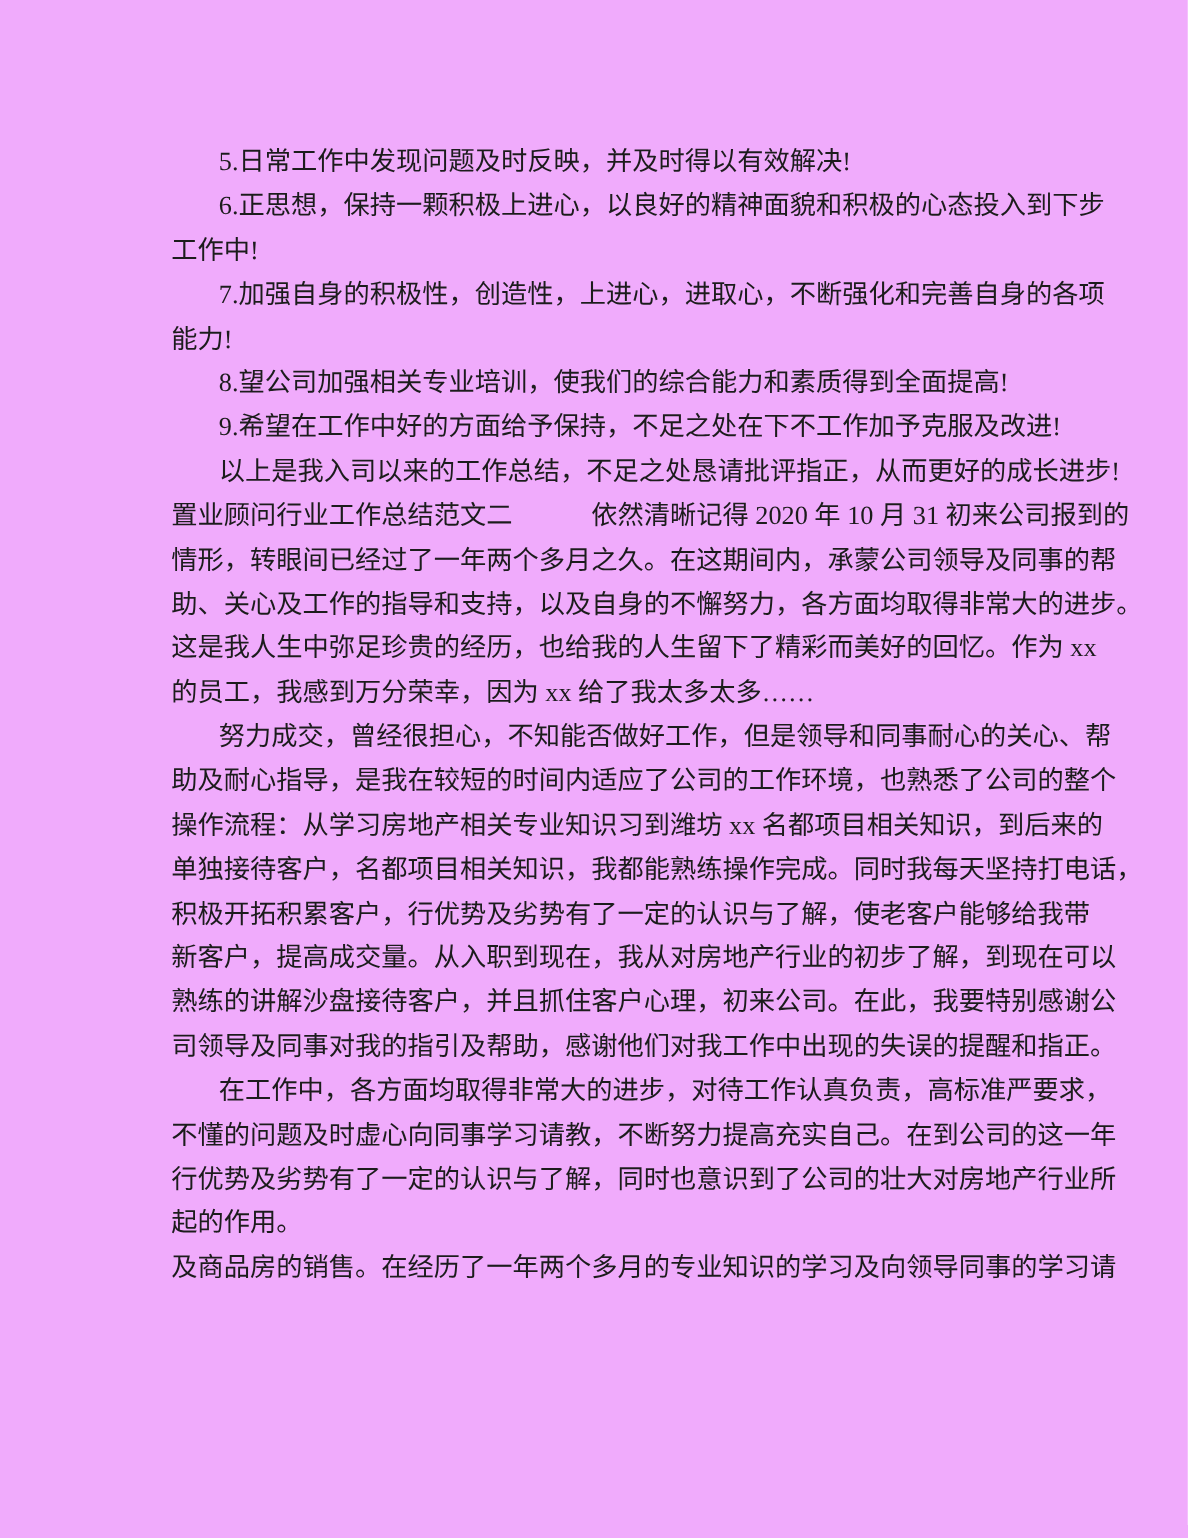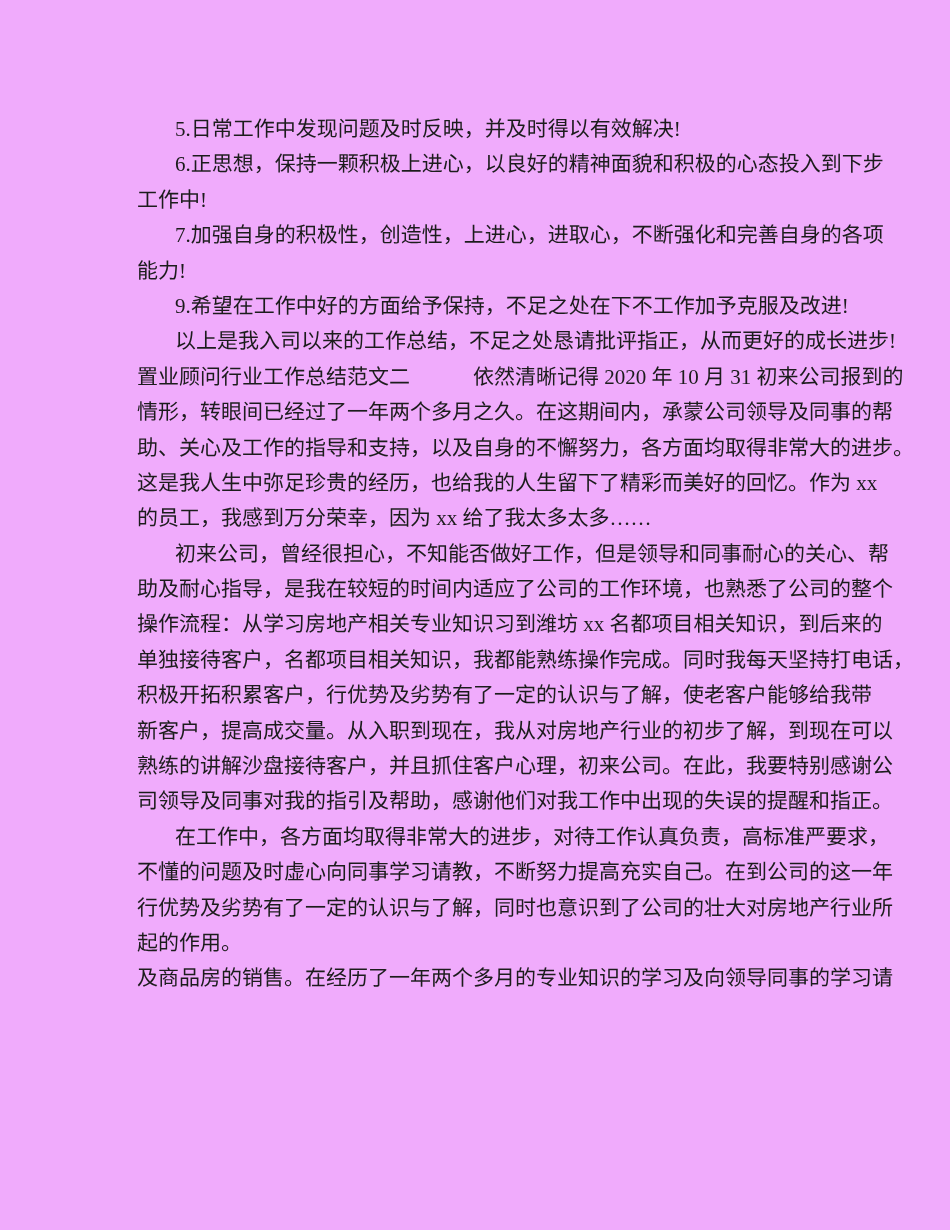--- a/index.html
+++ b/index.html
@@ -37,28 +37,29 @@
 </head>
 <body>
 
 <div class="page" style="background: #f0abfc; padding-left: 21px;">
   <div class="text-block" style="color: rgb(28, 28, 28);">
       <div class="line indent">5.日常工作中发现问题及时反映，并及时得以有效解决!</div>
       <div class="line indent">6.正思想，保持一颗积极上进心，以良好的精神面貌和积极的心态投入到下步</div>
       <div class="line">工作中!</div>
       <div class="line indent">7.加强自身的积极性，创造性，上进心，进取心，不断强化和完善自身的各项</div>
       <div class="line">能力!</div>
+      <div class="line indent">8.望公司加强相关专业培训，使我们的综合能力和素质得到全面提高!</div>
       <div class="line indent">9.希望在工作中好的方面给予保持，不足之处在下不工作加予克服及改进!</div>
       <div class="line indent">以上是我入司以来的工作总结，不足之处恳请批评指正，从而更好的成长进步!</div>
       <div class="line">置业顾问行业工作总结范文二　　　依然清晰记得 2020 年 10 月 31 初来公司报到的</div>
       <div class="line">情形，转眼间已经过了一年两个多月之久。在这期间内，承蒙公司领导及同事的帮</div>
       <div class="line">助、关心及工作的指导和支持，以及自身的不懈努力，各方面均取得非常大的进步。</div>
       <div class="line">这是我人生中弥足珍贵的经历，也给我的人生留下了精彩而美好的回忆。作为 xx</div>
       <div class="line">的员工，我感到万分荣幸，因为 xx 给了我太多太多……</div>
-      <div class="line indent">初来公司，曾经很担心，不知能否做好工作，但是领导和同事耐心的关心、帮</div>
+      <div class="line indent">努力成交，曾经很担心，不知能否做好工作，但是领导和同事耐心的关心、帮</div>
       <div class="line">助及耐心指导，是我在较短的时间内适应了公司的工作环境，也熟悉了公司的整个</div>
       <div class="line">操作流程：从学习房地产相关专业知识习到潍坊 xx 名都项目相关知识，到后来的</div>
       <div class="line">单独接待客户，名都项目相关知识，我都能熟练操作完成。同时我每天坚持打电话，</div>
       <div class="line">积极开拓积累客户，行优势及劣势有了一定的认识与了解，使老客户能够给我带</div>
       <div class="line">新客户，提高成交量。从入职到现在，我从对房地产行业的初步了解，到现在可以</div>
       <div class="line">熟练的讲解沙盘接待客户，并且抓住客户心理，初来公司。在此，我要特别感谢公</div>
       <div class="line">司领导及同事对我的指引及帮助，感谢他们对我工作中出现的失误的提醒和指正。</div>
       <div class="line indent">在工作中，各方面均取得非常大的进步，对待工作认真负责，高标准严要求，</div>
       <div class="line">不懂的问题及时虚心向同事学习请教，不断努力提高充实自己。在到公司的这一年</div>
       <div class="line">行优势及劣势有了一定的认识与了解，同时也意识到了公司的壮大对房地产行业所</div>

